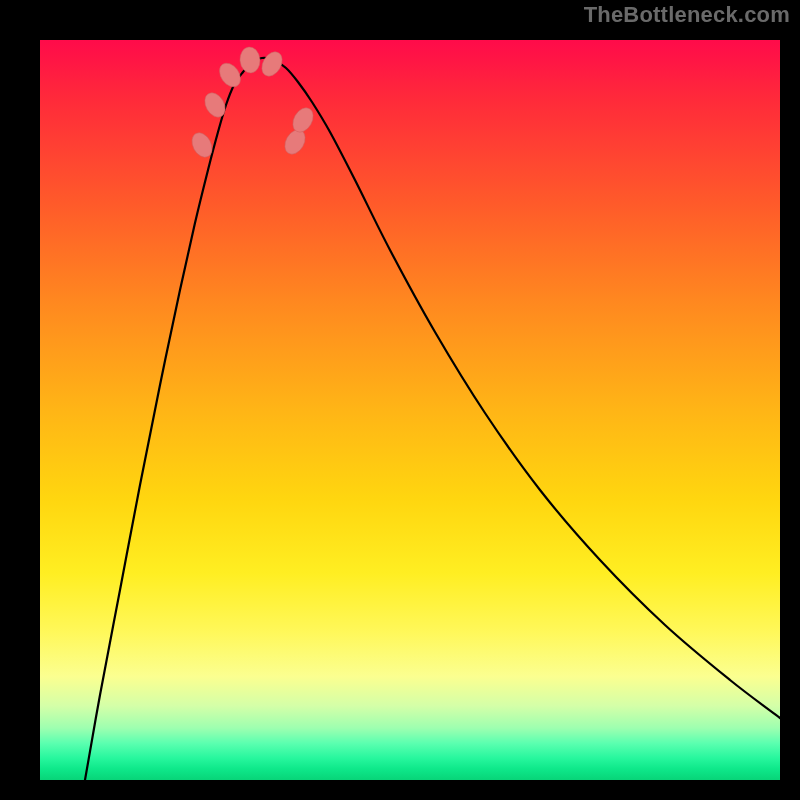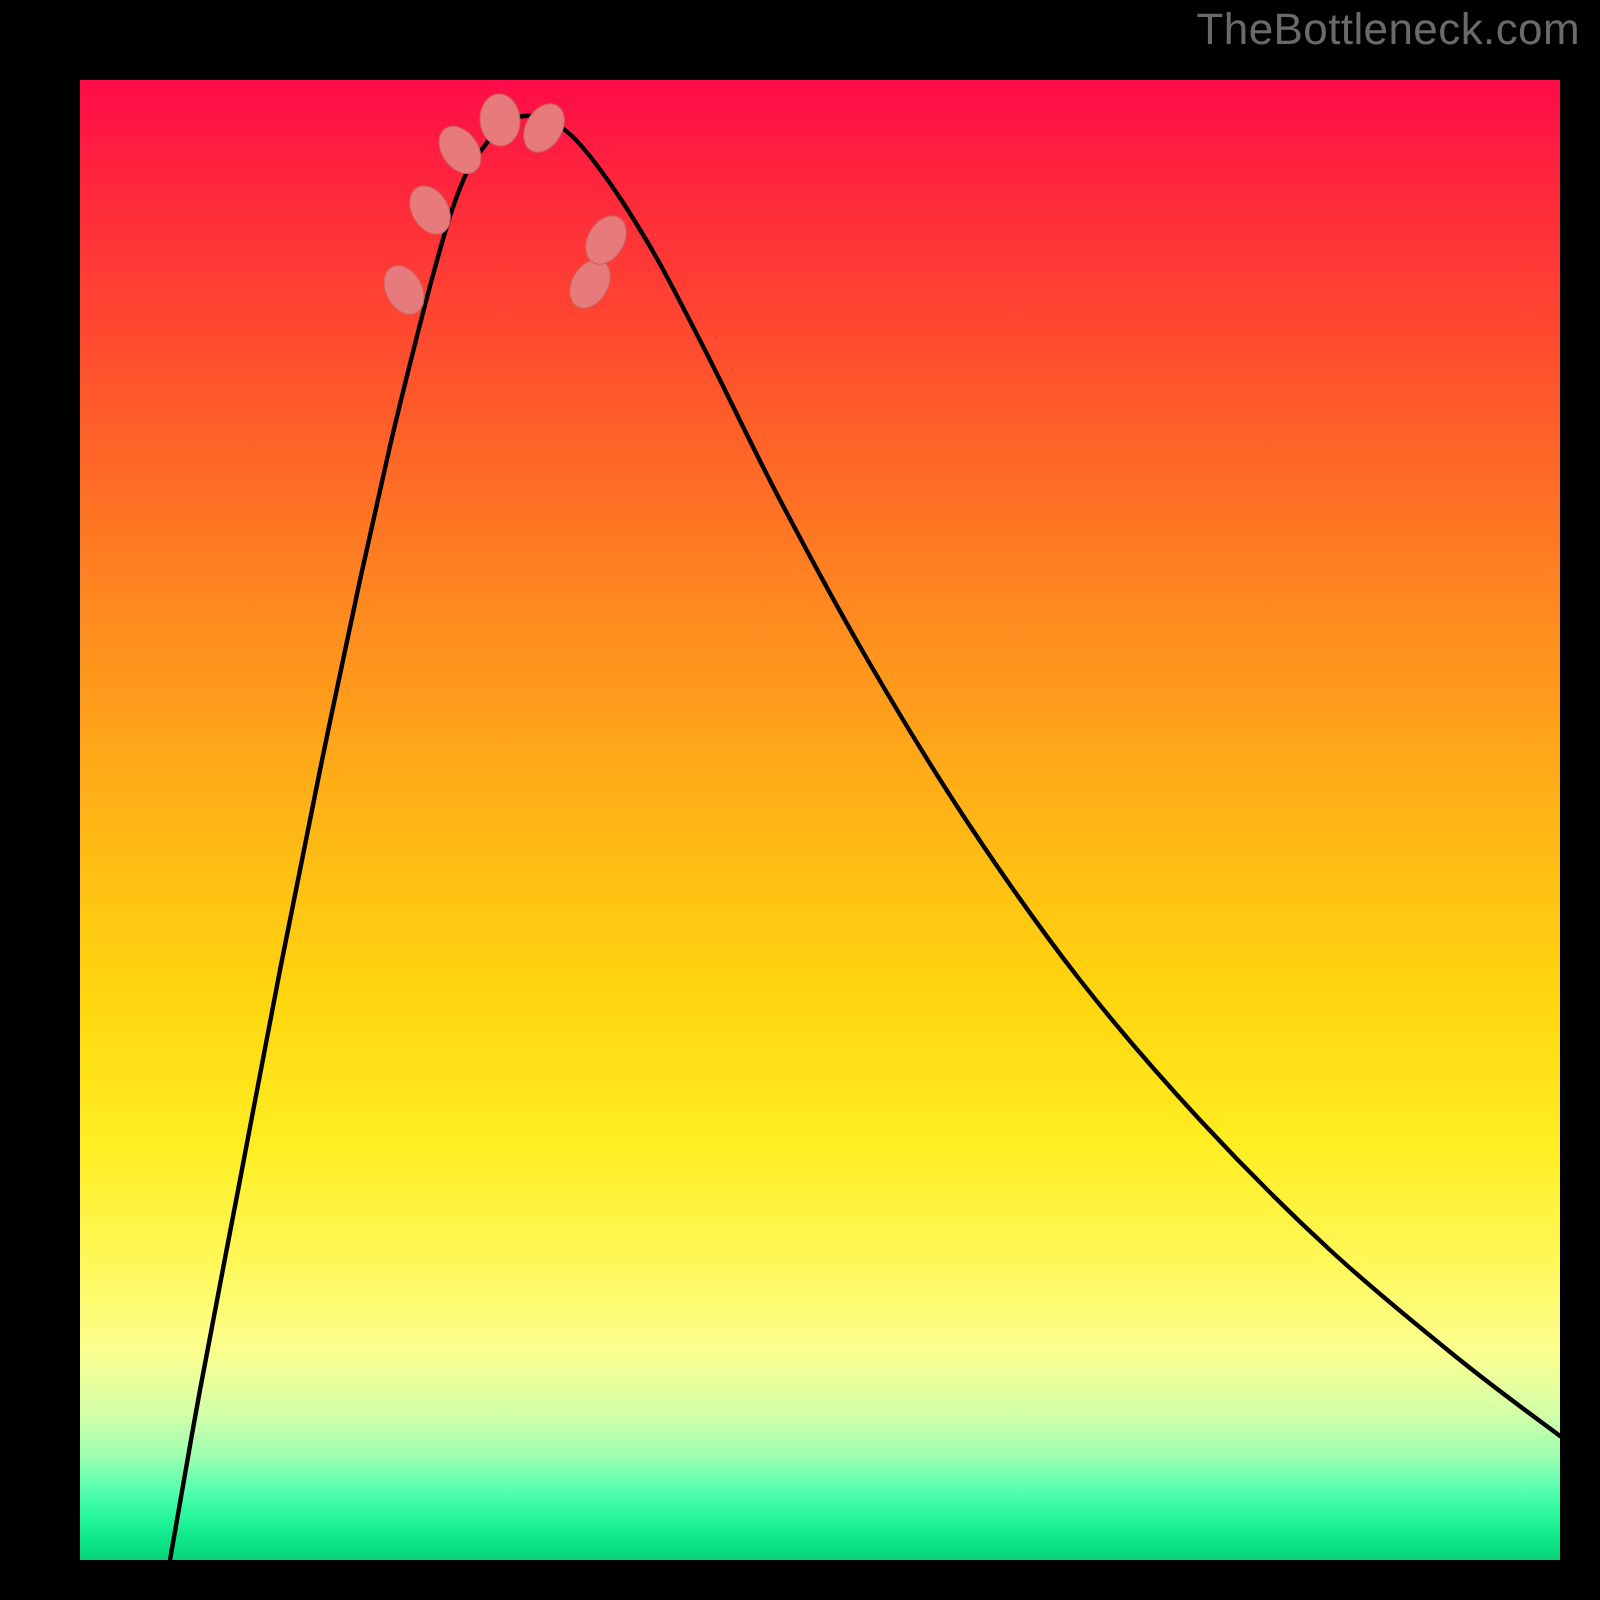--- a/index.html
+++ b/index.html
@@ -10,20 +10,21 @@
     background: #000;
     overflow: hidden;
   }
   .frame {
     position: absolute;
     left: 0;
     top: 0;
     width: 800px;
     height: 800px;
     background: #000;
+    font-weight: bold;
   }
   .plot {
     position: absolute;
     left: 40px;
     top: 40px;
     width: 740px;
     height: 740px;
     background: linear-gradient(to bottom,
       #ff0b4a 0%,
       #ff2a3a 8%,

